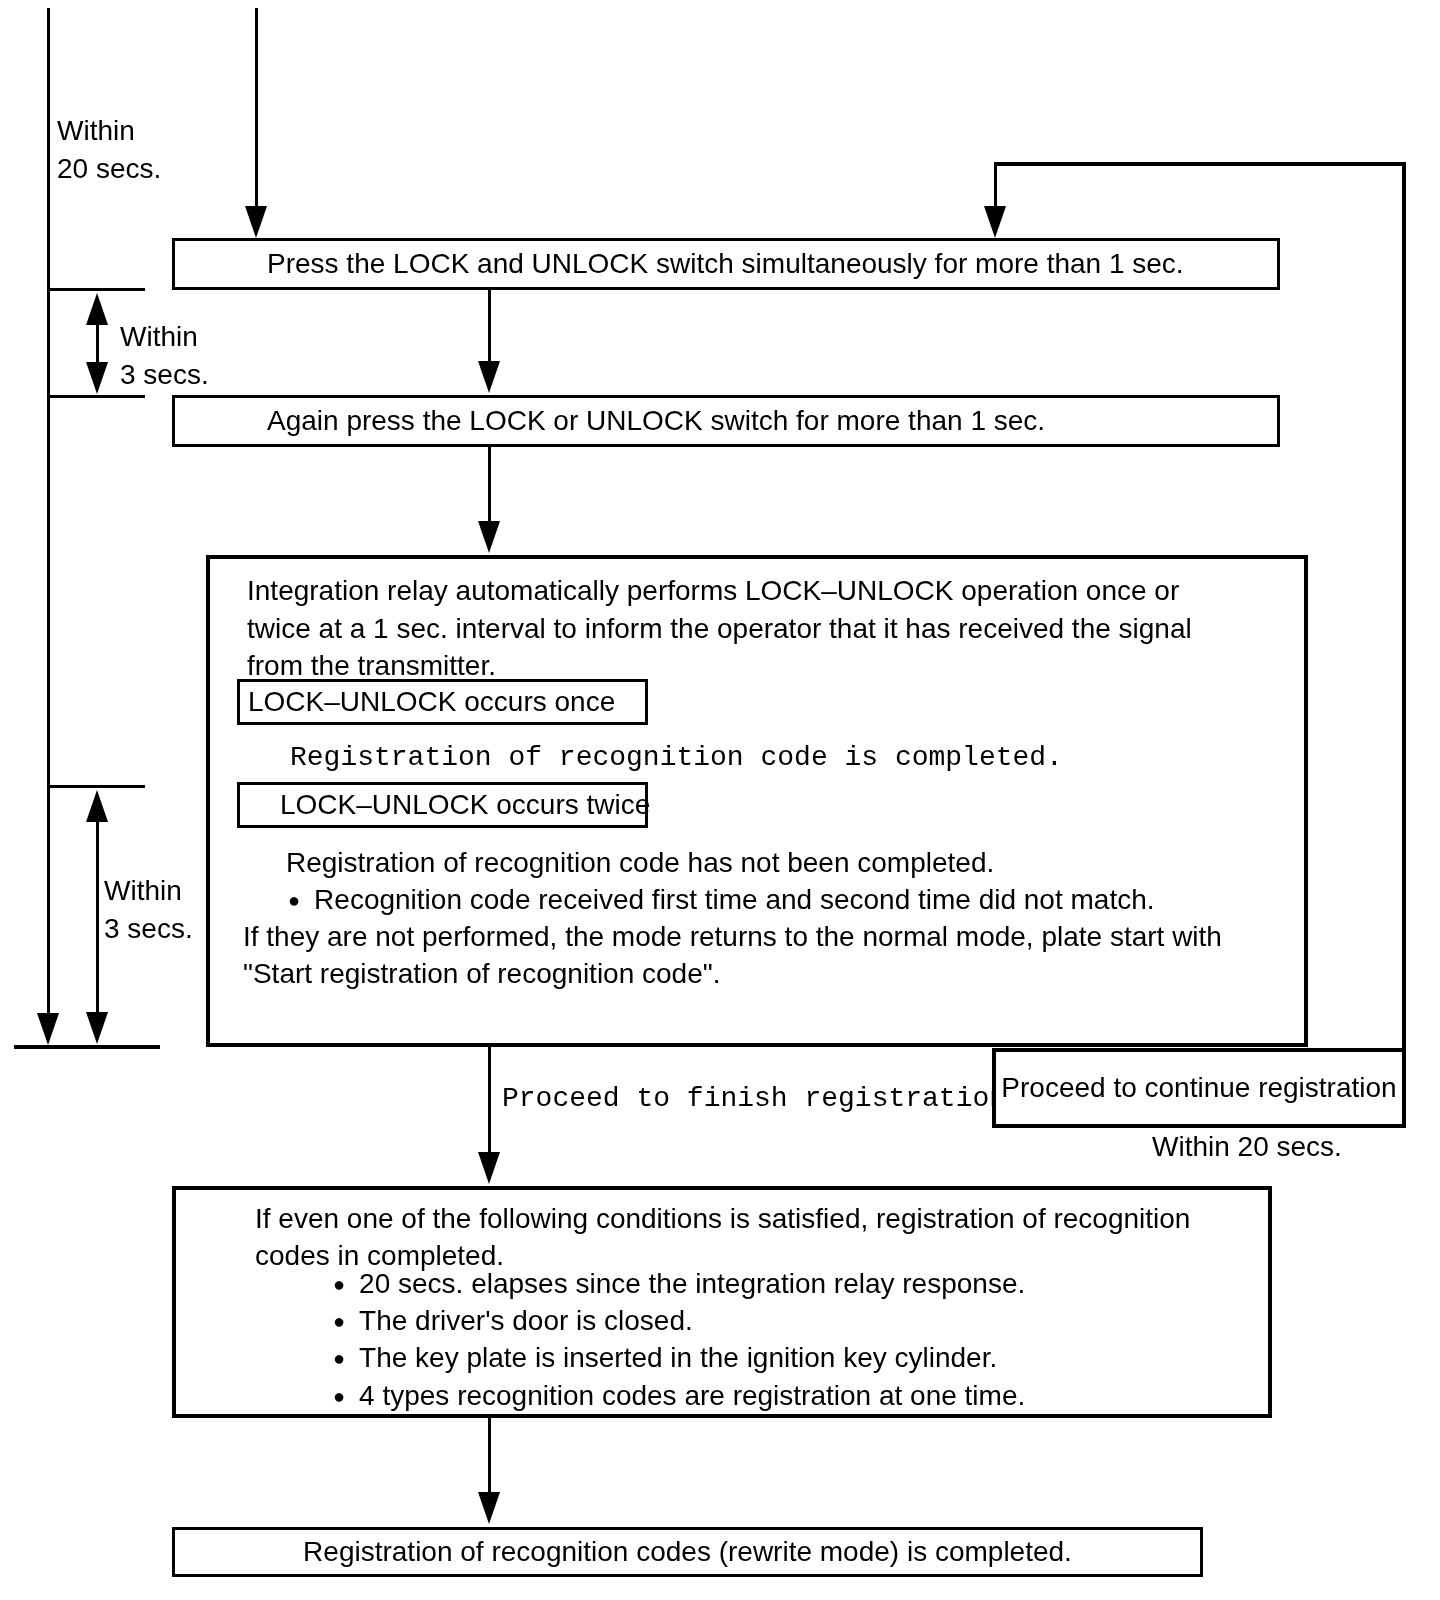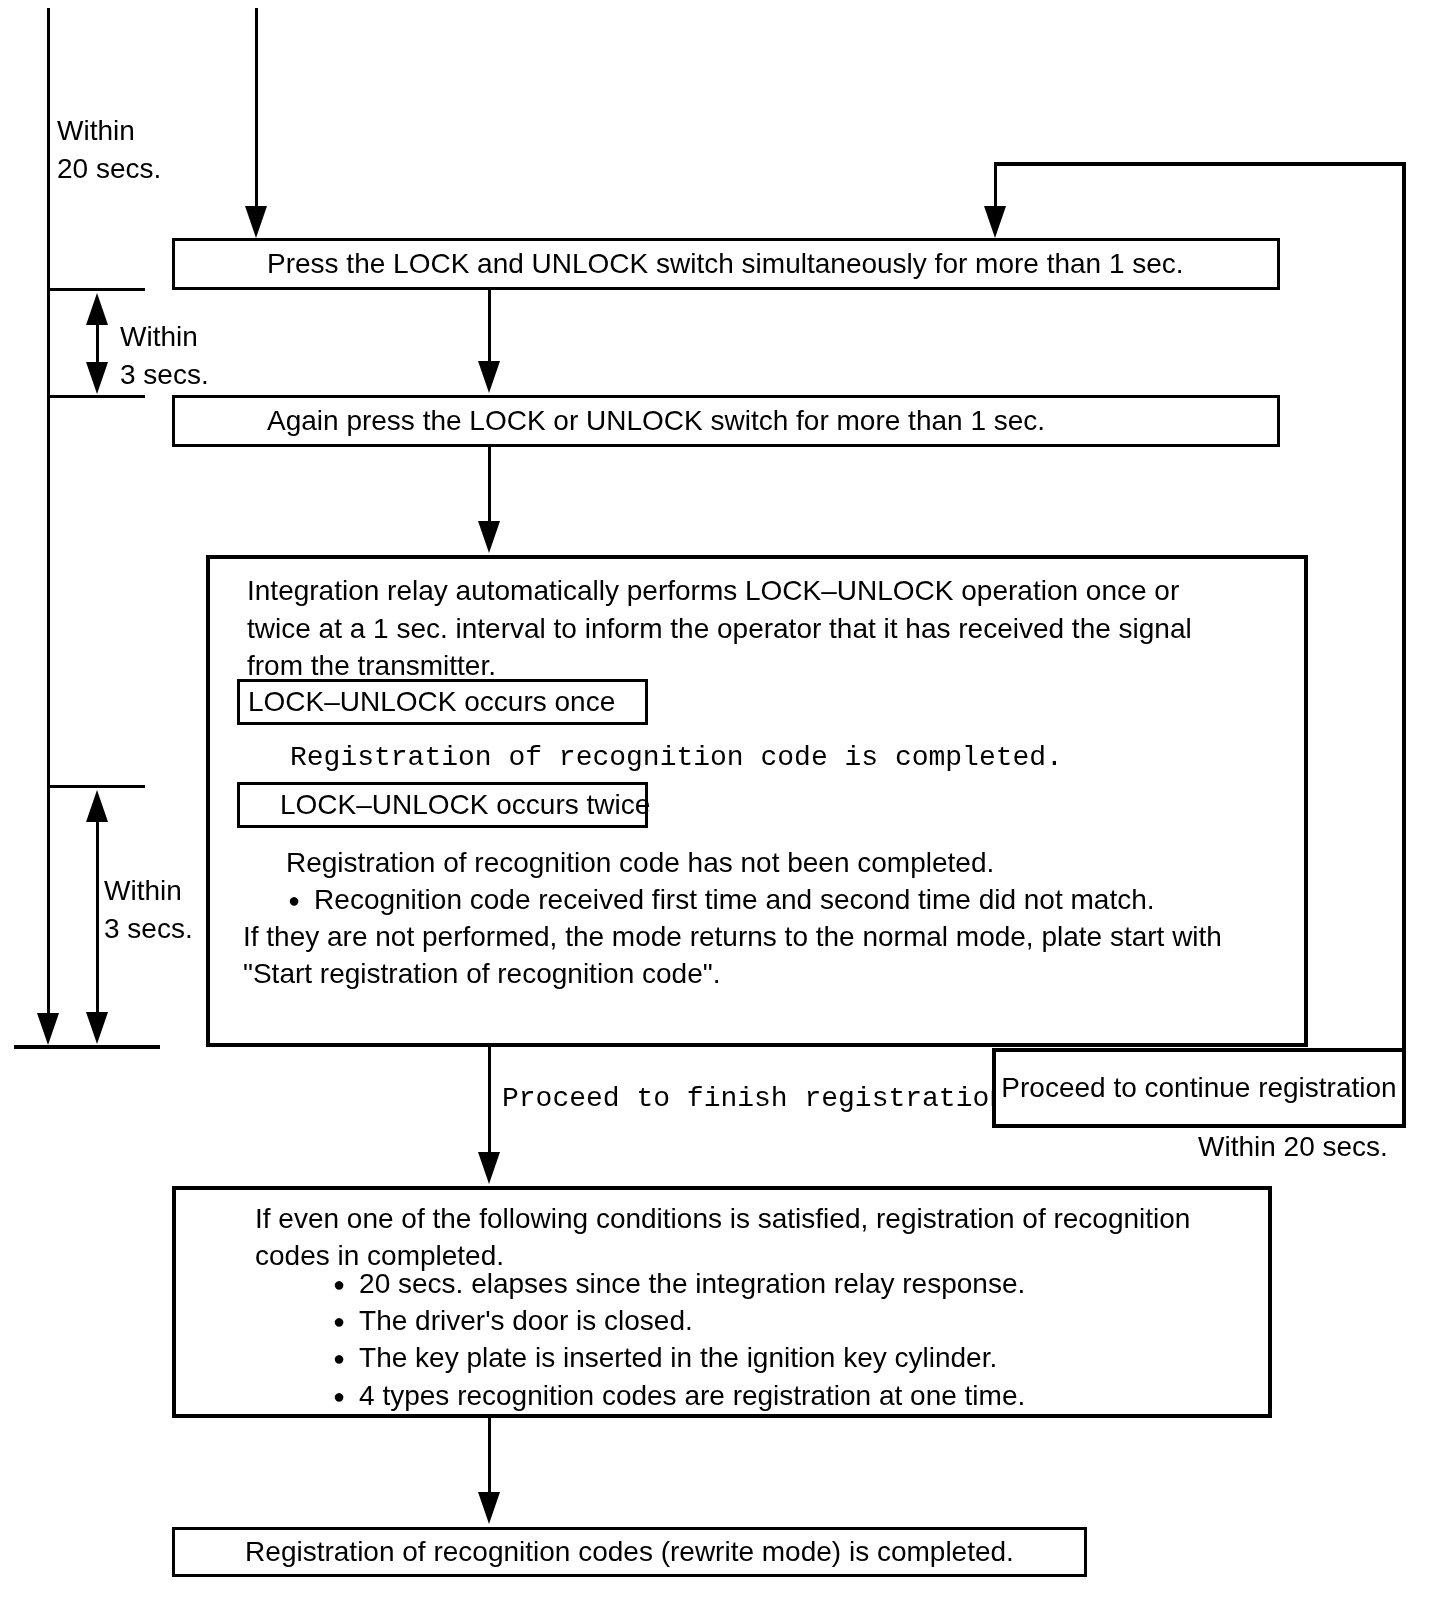--- a/index.html
+++ b/index.html
@@ -128,21 +128,21 @@
     <div class="txt" style="left:33px; top:396px;">"Start registration of recognition code".</div>
   </div>
 
   <div class="vline" style="left:488px; top:1047px; height:107px;"></div>
   <div class="head-down" style="left:478px; top:1152px;"></div>
   <div class="txt" style="left:502px; top:1080px;font-family:Liberation Mono, monospace;">Proceed to finish registration</div>
 
   <div class="box b4 center" style="left:992px; top:1048px; width:414px; height:80px;">
     <span>Proceed to continue registration</span>
   </div>
-  <div class="txt" style="left:1152px; top:1128px;margin-left:46px;">Within 20 secs.</div>
+  <div class="txt" style="left:1152px; top:1128px;">Within 20 secs.</div>
 
   <div class="box b4" style="left:172px; top:1186px; width:1100px; height:232px; display:block;">
     <div class="txt" style="left:79px; top:10px;">If even one of the following conditions is satisfied, registration of recognition</div>
     <div class="txt" style="left:79px; top:47px;">codes in completed.</div>
     <div class="txt bullet-row" style="left:157px; top:75px;">
       <span class="bullet-glyph">●</span>
       <span>20 secs. elapses since the integration relay response.</span>
     </div>
     <div class="txt bullet-row" style="left:157px; top:112px;">
       <span class="bullet-glyph">●</span>
@@ -154,17 +154,17 @@
     </div>
     <div class="txt bullet-row" style="left:157px; top:187px;">
       <span class="bullet-glyph">●</span>
       <span>4 types recognition codes are registration at one time.</span>
     </div>
   </div>
 
   <div class="vline" style="left:488px; top:1418px; height:76px;"></div>
   <div class="head-down" style="left:478px; top:1492px;"></div>
 
-  <div class="box center" style="left:172px; top:1527px; width:915px; height:50px;">
+  <div class="box center" style="left:172px; top:1527px; width:1031px; height:50px;">
     <span>Registration of recognition codes (rewrite mode) is completed.</span>
   </div>
 
 </div>
 
 </body></html>

